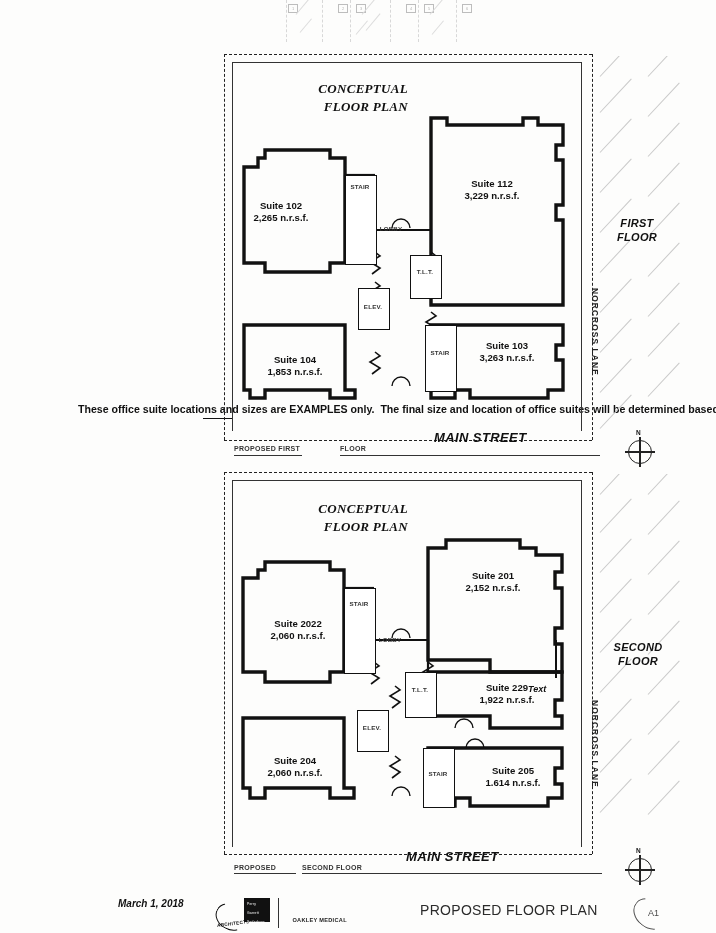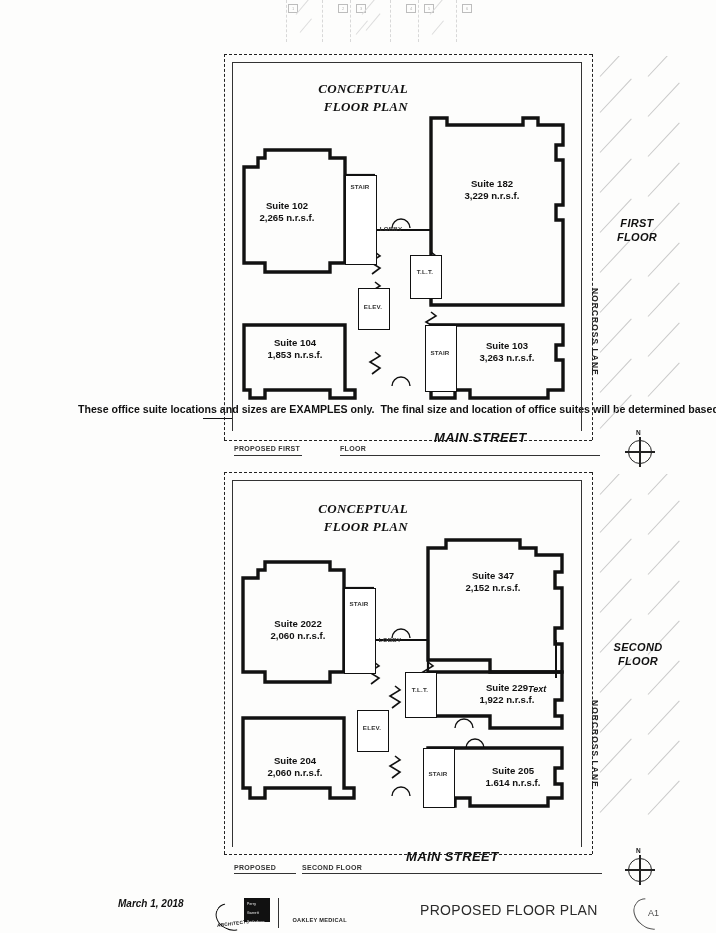--- a/index.html
+++ b/index.html
@@ -222,29 +222,29 @@
 
     <div class="core-box" style="left:358px;top:288px;width:30px;height:40px;"></div>
     <div class="core-lbl" style="left:358px;top:303px;width:30px;">ELEV.</div>
 
     <div class="core-box" style="left:410px;top:255px;width:30px;height:42px;"></div>
     <div class="core-lbl" style="left:410px;top:268px;width:30px;">T.L.T.</div>
 
     <div class="core-box" style="left:425px;top:325px;width:30px;height:65px;"></div>
     <div class="core-lbl" style="left:425px;top:349px;width:30px;">STAIR</div>
 
-    <div class="room" style="left:244px;top:200px;width:86px;">
+    <div class="room" style="left:238px;top:200px;width:86px;">
       <span class="n">Suite 102</span>
       <span class="a">2,265 n.r.s.f.</span>
     </div>
     <div class="room" style="left:447px;top:178px;width:90px;">
-      <span class="n">Suite 182</span>
+      <span class="n">Suite 112</span>
       <span class="a">3,229 n.r.s.f.</span>
     </div>
-    <div class="room" style="left:252px;top:337px;width:86px;">
+    <div class="room" style="left:252px;top:354px;width:86px;">
       <span class="n">Suite 104</span>
       <span class="a">1,853 n.r.s.f.</span>
     </div>
     <div class="room" style="left:462px;top:340px;width:90px;">
       <span class="n">Suite 103</span>
       <span class="a">3,263 n.r.s.f.</span>
     </div>
 
     <div class="floor-cap" style="left:602px;top:216px;width:70px;">FIRST<br>FLOOR</div>
     <div class="vstreet" style="left:600px;top:288px;">NORCROSS LANE</div>
@@ -348,21 +348,21 @@
     <div class="core-lbl" style="left:405px;top:686px;width:30px;">T.L.T.</div>
 
     <div class="core-box" style="left:423px;top:748px;width:30px;height:58px;"></div>
     <div class="core-lbl" style="left:423px;top:770px;width:30px;">STAIR</div>
 
     <div class="room" style="left:250px;top:618px;width:96px;">
       <span class="n">Suite 2022</span>
       <span class="a">2,060 n.r.s.f.</span>
     </div>
     <div class="room" style="left:448px;top:570px;width:90px;">
-      <span class="n">Suite 347</span>
+      <span class="n">Suite 201</span>
       <span class="a">2,152 n.r.s.f.</span>
     </div>
     <div class="room" style="left:250px;top:755px;width:90px;">
       <span class="n">Suite 204</span>
       <span class="a">2,060 n.r.s.f.</span>
     </div>
     <div class="room" style="left:462px;top:682px;width:90px;">
       <span class="n">Suite 229</span>
       <span class="a">1,922 n.r.s.f.</span>
     </div>

